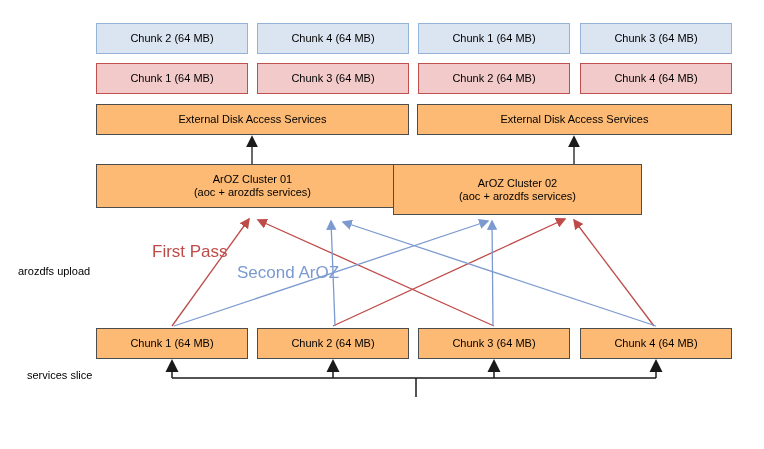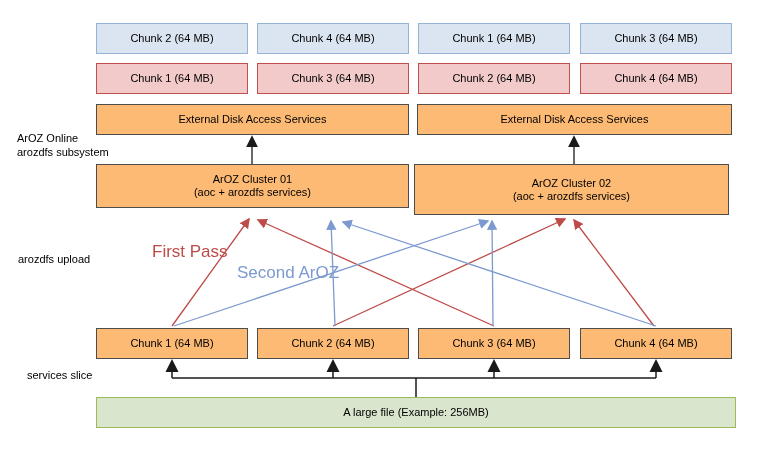--- a/index.html
+++ b/index.html
@@ -43,37 +43,32 @@
   <div class="box red" style="left:418px;top:63px;width:152px;height:31px">Chunk 2 (64 MB)</div>
   <div class="box red" style="left:580px;top:63px;width:152px;height:31px">Chunk 4 (64 MB)</div>
 
   <div class="box" style="left:96px;top:104px;width:313px;height:31px">External Disk Access Services</div>
   <div class="box" style="left:417px;top:104px;width:315px;height:31px">External Disk Access Services</div>
 
   <div class="box" style="left:96px;top:164px;width:313px;height:44px">
     <span>ArOZ Cluster 01</span>
     <span>(aoc + arozdfs services)</span>
   </div>
-  <div class="box" style="left:414px;top:164px;width:315px;height:51px">
+  <div class="box" style="left:393px;top:164px;width:249px;height:51px">
     <span>ArOZ Cluster 02</span>
     <span>(aoc + arozdfs services)</span>
   </div>
 
   <div class="box" style="left:96px;top:328px;width:152px;height:31px">Chunk 1 (64 MB)</div>
   <div class="box" style="left:257px;top:328px;width:152px;height:31px">Chunk 2 (64 MB)</div>
   <div class="box" style="left:418px;top:328px;width:152px;height:31px">Chunk 3 (64 MB)</div>
   <div class="box" style="left:580px;top:328px;width:152px;height:31px">Chunk 4 (64 MB)</div>
 
-  <div class="box green" style="left:96px;top:397px;width:640px;height:31px">A large file (Example: 256MB)</div>
 
-  <div class="sidelabel" style="left:17px;top:131px">
-    <div>ArOZ Online</div>
-    <div>arozdfs subsystem</div>
-  </div>
-  <div class="sidelabel" style="left:18px;top:252px">arozdfs upload</div>
+  <div class="sidelabel" style="left:18px;top:264px">arozdfs upload</div>
   <div class="sidelabel" style="left:27px;top:368px">services slice</div>
 
   <div class="passlabel" id="first-pass-label" style="left:152px;top:242px">First Pass</div>
   <div class="passlabel" id="second-pass-label" style="left:237px;top:263px">Second ArOZ</div>
 
   <svg id="arrows" width="764" height="449" viewBox="0 0 764 449">
     <defs>
       <marker id="ah-black" viewBox="0 0 10 10" refX="8.5" refY="5" markerWidth="9" markerHeight="9" orient="auto">
         <path class="mk-black" d="M0,0 L10,5 L0,10 z"></path>
       </marker>

